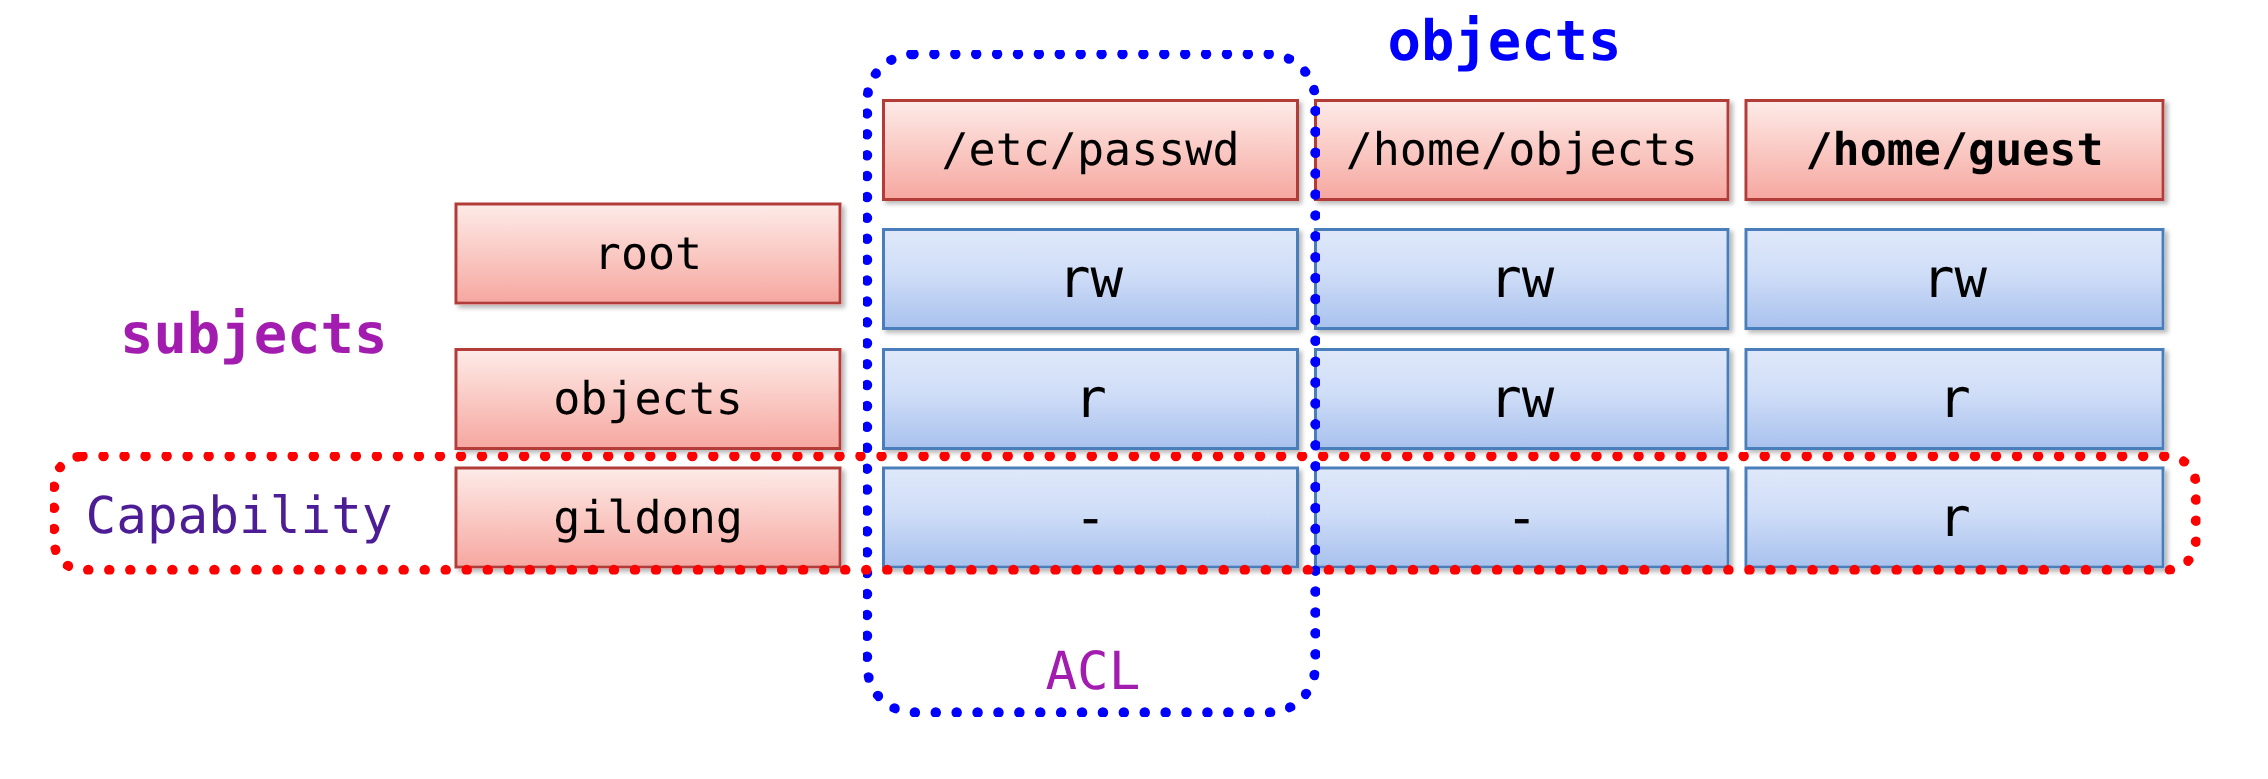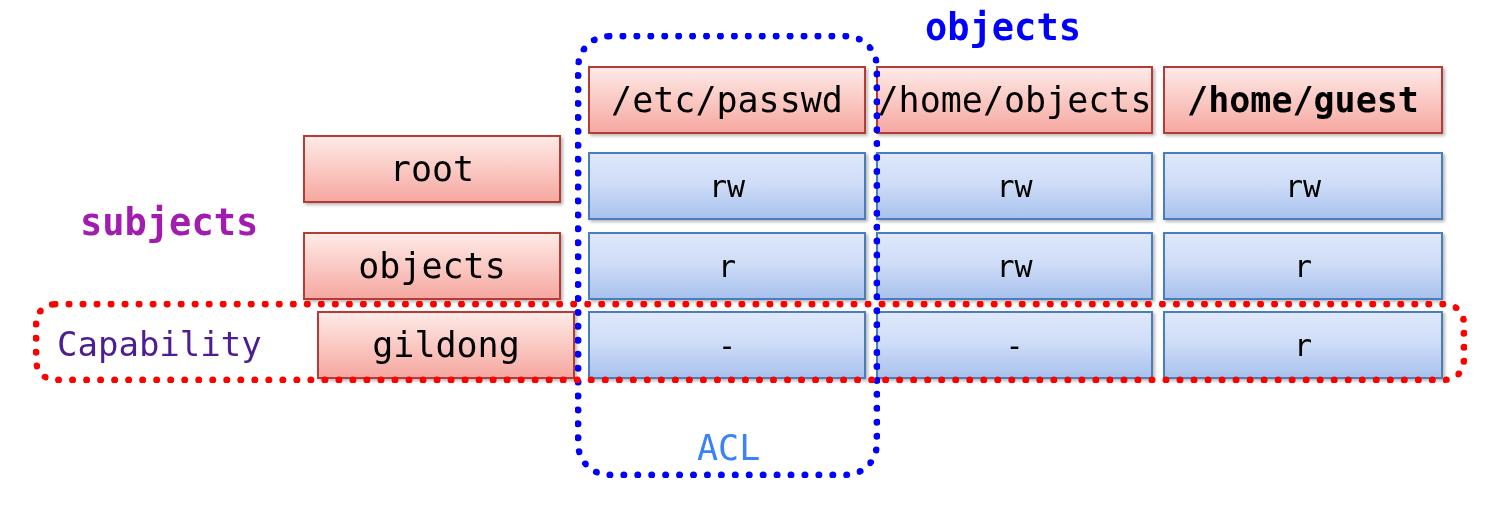--- a/index.html
+++ b/index.html
@@ -24,27 +24,27 @@
     justify-content: center;
     font-family: "DejaVu Sans Mono", "Liberation Mono", monospace;
     color: #000000;
     white-space: nowrap;
     box-shadow: 2px 2px 3px rgba(0,0,0,0.28);
   }
 
   .cell.red {
     background: linear-gradient(to bottom, #fdeae7 0%, #fbd3ce 35%, #f6a8a1 100%);
     border: 2px solid #b33c39;
-    font-size: 35px;
+    font-size: 30px;
   }
 
   .cell.blue {
     background: linear-gradient(to bottom, #dfe8fa 0%, #cfddf7 45%, #a9c2ee 100%);
     border: 2px solid #4a7ebb;
-    font-size: 30px;
+    font-size: 36px;
   }
 
   
   .acl-box {
     position: absolute;
     box-sizing: border-box;
     border: 7px dotted #0000ff;
     border-radius: 34px;
     background: transparent;
     z-index: 5;
@@ -80,21 +80,21 @@
     left: 80px;
     top: 201px;
   }
   .label.capability {
     color: #4c1d95;
     font-size: 34px;
     left: 57px;
     top: 324px;
   }
   .label.acl {
-    color: #3b82f6;
+    color: #a21caf;
     font-size: 35px;
     left: 697px;
     top: 428px;
   }
 </style>
 </head>
 <body>
 
 <div class="acl-box" style="left:575px; top:33px; width:305px; height:445px;"></div>
 
@@ -123,19 +123,19 @@
 <div class="cell blue" style="left:1163px; top:152px; width:280px; height:68px;">rw</div>
 
 <div class="cell red" style="left:303px; top:232px; width:258px; height:68px;">objects</div>
 
 <div class="cell blue" style="left:588px; top:232px; width:278px; height:68px;">r</div>
 
 <div class="cell blue" style="left:876px; top:232px; width:277px; height:68px;">rw</div>
 
 <div class="cell blue" style="left:1163px; top:232px; width:280px; height:68px;">r</div>
 
-<div class="cell red" style="left:303px; top:311px; width:258px; height:68px;margin-left:14px;">gildong</div>
+<div class="cell red" style="left:303px; top:311px; width:258px; height:68px;">gildong</div>
 
 <div class="cell blue" style="left:588px; top:311px; width:278px; height:68px;">-</div>
 
 <div class="cell blue" style="left:876px; top:311px; width:277px; height:68px;">-</div>
 
 <div class="cell blue" style="left:1163px; top:311px; width:280px; height:68px;">r</div>
 
 </body></html>

